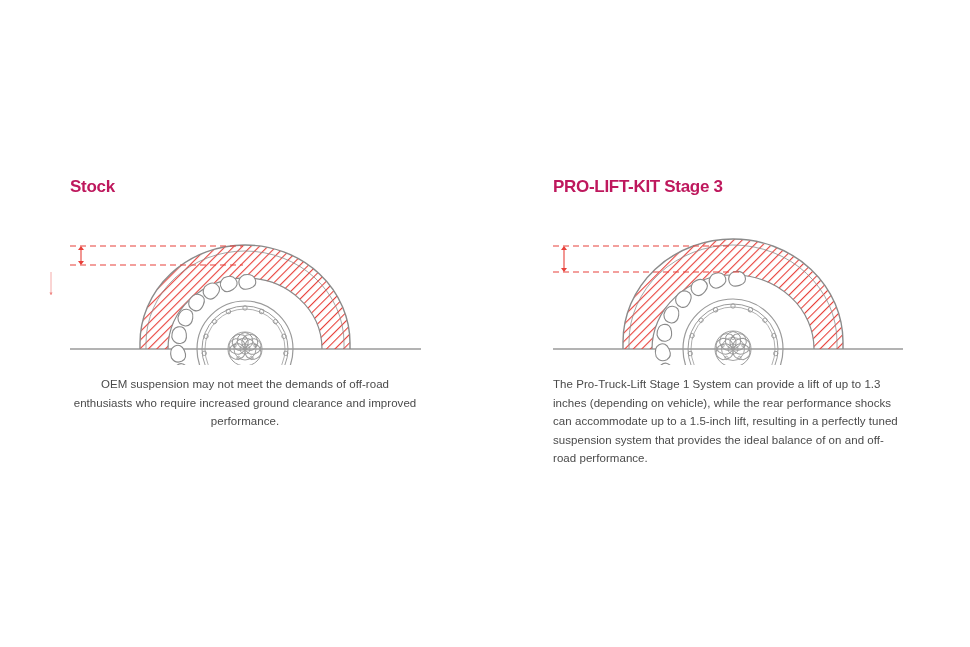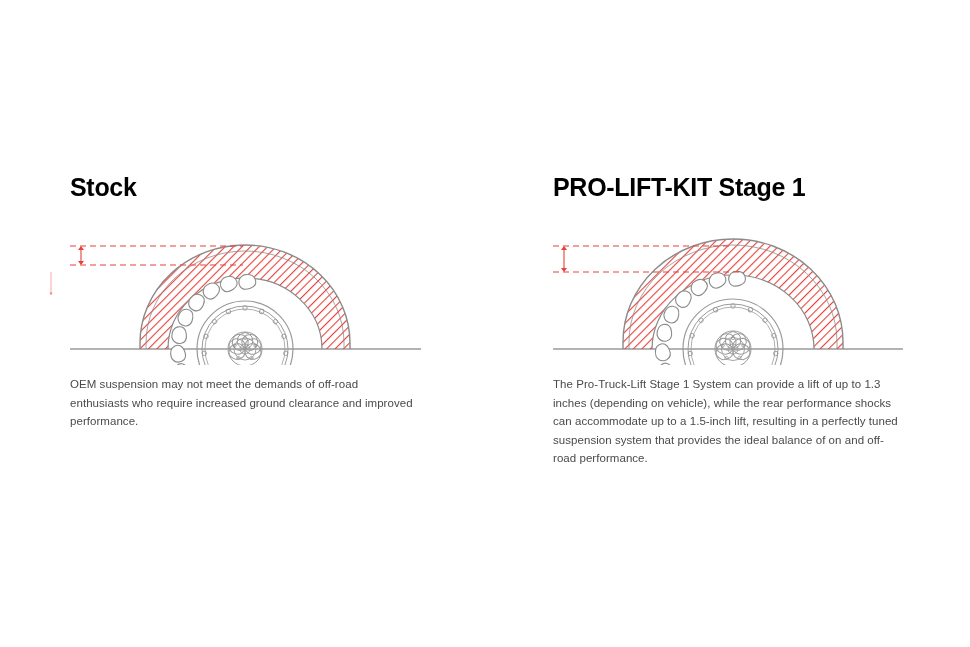--- a/index.html
+++ b/index.html
@@ -25,41 +25,41 @@
     position: absolute;
     top: 0;
     height: 647px;
   }
   .panel-left  { left: 0px;   width: 485px; }
   .panel-right { left: 485px; width: 485px; }
 
   .panel-title {
     position: absolute;
     top: 172px;
-    font-size: 25px;
+    font-size: 17px;
     line-height: 30px;
     font-weight: bold;
     letter-spacing: -0.3px;
-    color: #000000;
+    color: #be185d;
     white-space: nowrap;
     margin: 0;
   }
   .panel-left  .panel-title { left: 70px; }
   .panel-right .panel-title { left: 68px; }
 
   .panel-body {
     position: absolute;
     top: 375px;
     font-size: 11.5px;
     line-height: 18.6px;
     color: #4a4a4a;
     letter-spacing: 0.05px;
     margin: 0;
   }
-  .panel-left  .panel-body { left: 70px; width: 350px; }
+  .panel-left  .panel-body { left: 70px; width: 350px; text-align: center; }
   .panel-right .panel-body { left: 68px; width: 352px; }
 
   .figure {
     position: absolute;
     top: 225px;
     left: 0px;
     width: 485px;
     height: 140px;
   }
   .figure svg { display: block; }
@@ -165,21 +165,21 @@
           <path d="M51 70 l-1.6 -2.6 h3.2 z" fill="#e8403a" opacity="0.55"></path>
         </g>
       </svg>
     </div>
 
     <p class="panel-body">OEM suspension may not meet the demands of off-road enthusiasts who require increased ground clearance and improved performance.</p>
   </section>
 
   <section class="panel panel-right">
 
-    <h2 class="panel-title">PRO-LIFT-KIT Stage 1</h2>
+    <h2 class="panel-title">PRO-LIFT-KIT Stage 3</h2>
 
     <div class="figure">
       <svg width="485" height="140" viewBox="0 0 485 140" xmlns="http://www.w3.org/2000/svg">
         <defs>
           <pattern id="hatchR" width="6" height="6" patternTransform="rotate(45)" patternUnits="userSpaceOnUse">
             <line x1="0" y1="0" x2="0" y2="6" stroke="#e8403a" stroke-width="2.2"></line>
           </pattern>
         </defs>
 
         <g>

